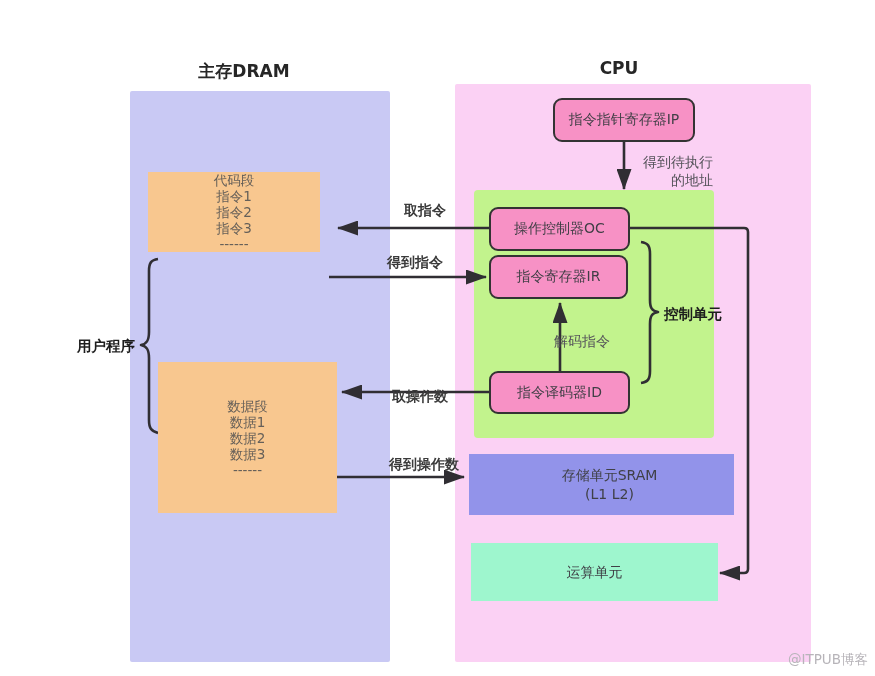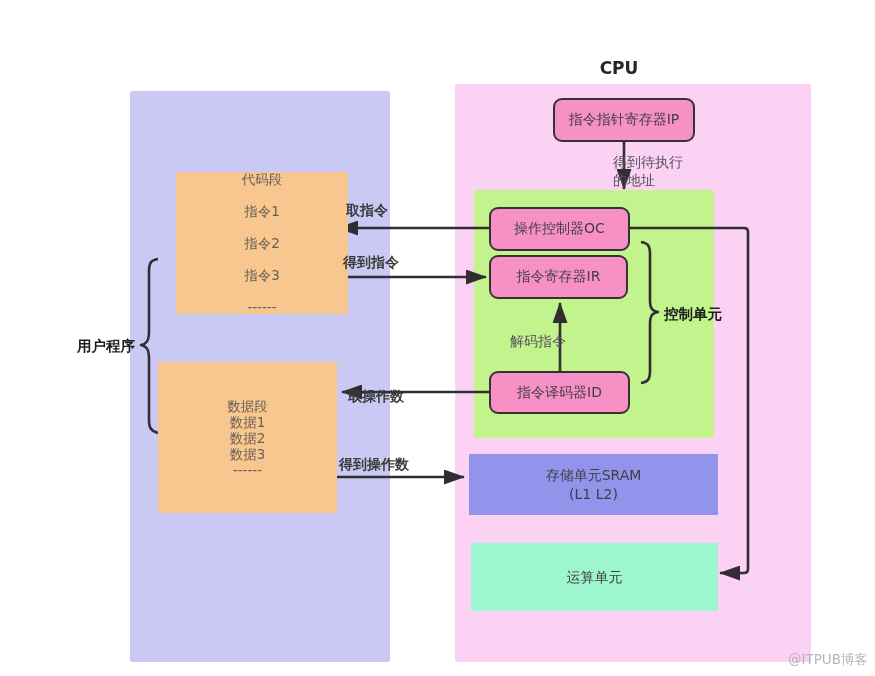--- a/index.html
+++ b/index.html
@@ -15,37 +15,37 @@
   
   .overlay{left:0;top:0;width:875px;height:676px;z-index:5;}
   
   .title{font-size:17px;font-weight:bold;color:#262626;text-align:center;z-index:20;}
   .dram-title{left:162px;top:60px;width:164px;}
   .cpu-title{left:569px;top:58px;width:100px;}
   
   .segment{background:#f8c78f;color:#666059;font-size:13.5px;line-height:16px;
     display:flex;flex-direction:column;justify-content:center;align-items:center;
     text-align:center;z-index:10;}
-  .code-seg{left:176px;top:172px;width:172px;height:142px;gap:16px;}
+  .code-seg{left:148px;top:172px;width:172px;height:80px;}
   .data-seg{left:158px;top:362px;width:179px;height:151px;text-align:right;}
   
   .reg{background:#f791c5;border:2.5px solid #333333;border-radius:9px;color:#413f46;
     font-size:14px;display:flex;align-items:center;justify-content:center;text-align:center;
     box-sizing:border-box;z-index:10;}
   .ip-box{left:553px;top:98px;width:142px;height:44px;}
   .oc-box{left:489px;top:207px;width:141px;height:44px;}
   .ir-box{left:489px;top:255px;width:139px;height:44px;}
   .id-box{left:489px;top:371px;width:141px;height:43px;}
   
   .unit{display:flex;flex-direction:column;align-items:center;justify-content:center;
     text-align:center;color:#3f4046;font-size:14px;line-height:19px;z-index:10;}
-  .sram-box{left:469px;top:454px;width:249px;height:61px;background:#9293ea;}
-  .alu-box{left:471px;top:543px;width:247px;height:68px;background:#9ef6ce;}
+  .sram-box{left:469px;top:454px;width:249px;height:61px;background:#9293ea;padding-left:16px;}
+  .alu-box{left:471px;top:543px;width:247px;height:58px;background:#9ef6ce;}
   
-  .flow{font-size:14px;text-align:left;z-index:20;}
+  .flow{font-size:14px;text-align:right;z-index:20;}
   .flow.bold{font-weight:bold;color:#3b3b3b;}
   .flow.plain{color:#55535a;}
   .lbl-fetch-instr{left:346px;top:202px;width:100px;}
   .lbl-get-instr{left:343px;top:254px;width:100px;}
   .lbl-fetch-op{left:348px;top:388px;width:100px;}
   .lbl-get-op{left:339px;top:456px;width:120px;}
   .lbl-decode{left:510px;top:333px;width:100px;}
   .lbl-pending{left:613px;top:153px;width:100px;line-height:18px;}
   
   .brace-label{font-size:14.5px;font-weight:bold;color:#1d1d1d;z-index:20;}
@@ -75,20 +75,21 @@
       <path d="M490,392 L342,392" marker-end="url(#ah)"></path>
       <path d="M336,477 L464,477" marker-end="url(#ah)"></path>
       <path d="M624,142 L624,189" marker-end="url(#ah)"></path>
       <path d="M560,371 L560,303" marker-end="url(#ah)"></path>
       <path d="M630,228 L744,228 Q748,228 748,232 L748,569 Q748,573 744,573 L720,573" marker-end="url(#ah)"></path>
       <path d="M158,259 C151,260 149,263 149,271 L149,332 C149,340 147,344 141,345 C147,346 149,350 149,358 L149,420 C149,428 151,431 158,433"></path>
       <path d="M641,242 C648,243 650,246 650,254 L650,300 C650,308 652,311 658,312 C652,313 650,316 650,324 L650,371 C650,379 648,382 641,383"></path>
     </g>
   </svg>
 
+  <div class="abs title dram-title">主存DRAM</div>
   <div class="abs title cpu-title">CPU</div>
 
   <div class="abs segment code-seg">
     <div>代码段</div>
     <div>指令1</div>
     <div>指令2</div>
     <div>指令3</div>
     <div>------</div>
   </div>
   <div class="abs segment data-seg">

